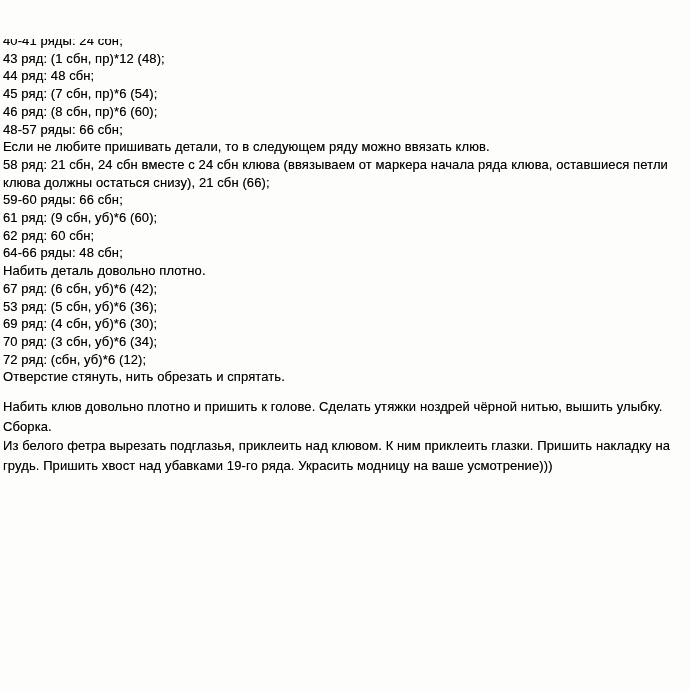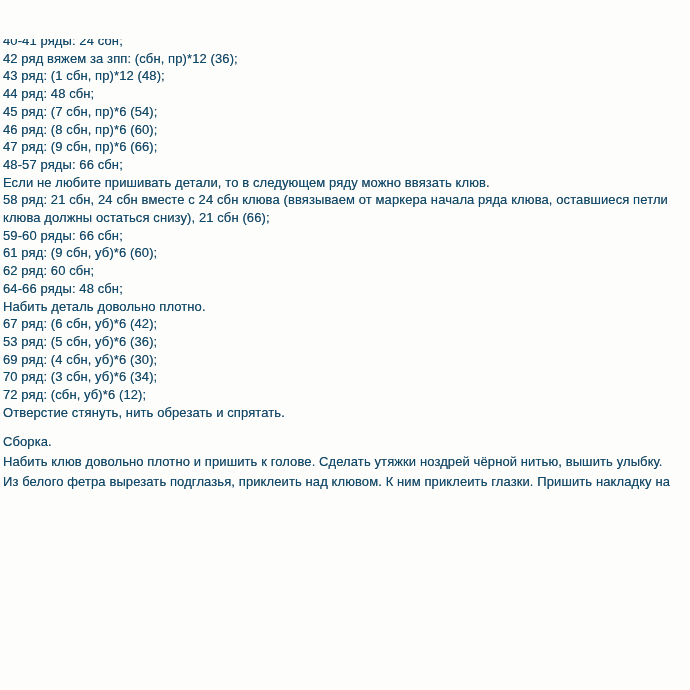--- a/index.html
+++ b/index.html
@@ -46,45 +46,44 @@
     width: 690px;
     height: 39px;
     background: #fdfdfc;
     z-index: 2;
   }
 </style>
 </head>
 <body style="background: rgb(253, 253, 252);">
 
 <div class="page">
-  <div class="textblock" style="color: #0c4a6e;">
+  <div class="textblock" style="color: #000000;">
     <div class="section">
         <div class="line">40-41 ряды: 24 сбн;</div>
-        <div class="line">42 ряд вяжем за зпп: (сбн, пр)*12 (36);</div>
         <div class="line">43 ряд: (1 сбн, пр)*12 (48);</div>
         <div class="line">44 ряд: 48 сбн;</div>
         <div class="line">45 ряд: (7 сбн, пр)*6 (54);</div>
         <div class="line">46 ряд: (8 сбн, пр)*6 (60);</div>
-        <div class="line">47 ряд: (9 сбн, пр)*6 (66);</div>
         <div class="line">48-57 ряды: 66 сбн;</div>
         <div class="line">Если не любите пришивать детали, то в следующем ряду можно ввязать клюв.</div>
         <div class="line">58 ряд: 21 сбн, 24 сбн вместе с 24 сбн клюва (ввязываем от маркера начала ряда клюва, оставшиеся петли</div>
         <div class="line">клюва должны остаться снизу), 21 сбн (66);</div>
         <div class="line">59-60 ряды: 66 сбн;</div>
         <div class="line">61 ряд: (9 сбн, уб)*6 (60);</div>
         <div class="line">62 ряд: 60 сбн;</div>
         <div class="line">64-66 ряды: 48 сбн;</div>
         <div class="line">Набить деталь довольно плотно.</div>
         <div class="line">67 ряд: (6 сбн, уб)*6 (42);</div>
         <div class="line">53 ряд: (5 сбн, уб)*6 (36);</div>
         <div class="line">69 ряд: (4 сбн, уб)*6 (30);</div>
         <div class="line">70 ряд: (3 сбн, уб)*6 (34);</div>
         <div class="line">72 ряд: (сбн, уб)*6 (12);</div>
         <div class="line">Отверстие стянуть, нить обрезать и спрятать.</div>
       </div>
     <div class="section assembly">
+        <div class="line">Набить клюв довольно плотно и пришить к голове. Сделать утяжки ноздрей чёрной нитью, вышить улыбку.</div>
         <div class="line">Сборка.</div>
-        <div class="line">Набить клюв довольно плотно и пришить к голове. Сделать утяжки ноздрей чёрной нитью, вышить улыбку.</div>
         <div class="line">Из белого фетра вырезать подглазья, приклеить над клювом. К ним приклеить глазки. Пришить накладку на</div>
+        <div class="line">грудь. Пришить хвост над убавками 19-го ряда. Украсить модницу на ваше усмотрение)))</div>
       </div>
   </div>
   <div class="top-clip" style="background: rgb(253, 253, 252);"></div>
 </div>
 
 </body></html>

